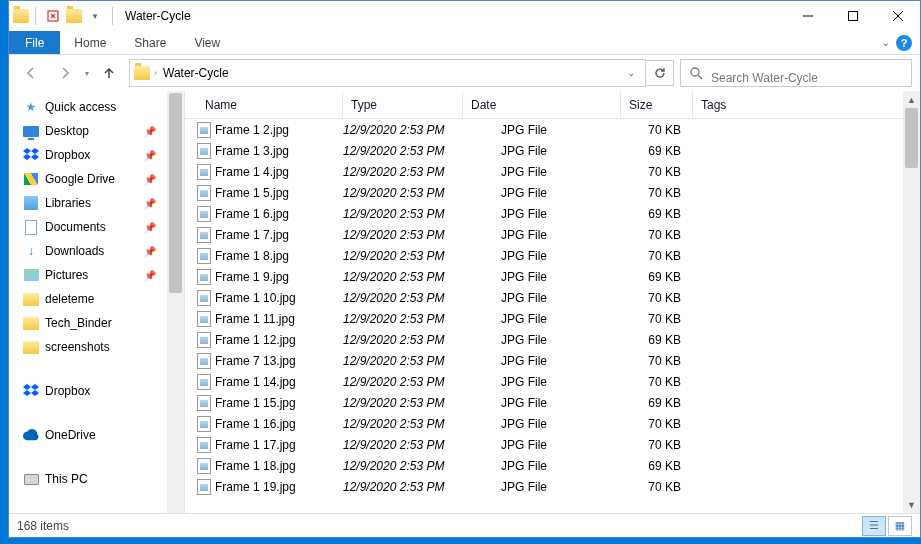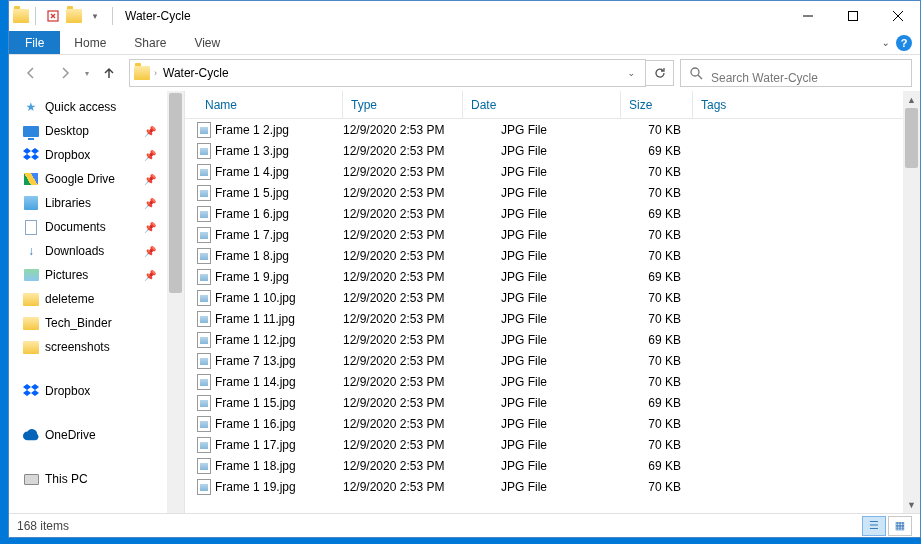--- a/index.html
+++ b/index.html
@@ -50,34 +50,34 @@
 .ico-dl { color: #2e7abf; font-weight: bold; }
 .ico-pic { width: 15px; height: 12px; background: linear-gradient(#8fd9a8,#8bc7f0); border-radius: 1px; }
 .ico-folder { width: 16px; height: 13px; background: linear-gradient(#ffe9a6,#f5c842); border-radius: 1px; }
 .ico-onedrive { color: #0364b8; }
 .ico-pc { width: 15px; height: 11px; background: #d8d8d8; border: 1px solid #888; border-radius: 1px; }
 .nav-gap { height: 20px; }
 .nav-splitter { width: 1px; background: #e5e5e5; }
 .nav-scroll { width: 17px; background: #f0f0f0; position: relative; }
 .nav-scroll .thumb { position: absolute; top: 2px; left: 2px; right: 2px; height: 200px; background: #c2c2c2; border-radius: 2px; }
 .filepane { flex: 1; display: flex; flex-direction: column; overflow: hidden; position: relative; }
-.headers { height: 28px; display: flex; align-items: center; border-bottom: 1px solid #e8e8e8; color: #0369a1; padding-left: 12px; }
+.headers { height: 28px; display: flex; align-items: center; border-bottom: 1px solid #e8e8e8; color: #0f172a; padding-left: 12px; }
 .hcol { display: flex; align-items: center; border-right: 1px solid #e8e8e8; height: 100%; padding: 0 8px; }
 .hcol.name { width: 146px; }
 .hcol.date { width: 158px; }
 .hcol.type { width: 120px; }
 .hcol.size { width: 72px; }
 .hcol.tags { flex: 1; border-right: none; }
 .filelist { flex: 1; overflow: hidden; }
 .row { height: 21px; display: flex; align-items: center; padding-left: 12px; color: #000; }
 .row .ic { width: 18px; display: flex; align-items: center; }
 .file-ico { width: 14px; height: 16px; background: #fff; border: 1px solid #999; position: relative; }
 .file-ico::after { content:""; position: absolute; left: 2px; top: 4px; right: 2px; bottom: 3px; background: linear-gradient(#b7d5ea,#87b8da); }
 .row .nm { width: 128px; }
-.row .dt { width: 158px; }
+.row .dt { width: 158px; font-style: italic; }
 .row .tp { width: 120px; }
 .row .sz { width: 72px; text-align: right; padding-right: 12px; }
 .right-scroll { width: 17px; background: #f0f0f0; position: relative; }
 .right-scroll .up, .right-scroll .dn { height: 17px; display: flex; align-items: center; justify-content: center; color: #666; font-size: 9px; }
 .right-scroll .track { position: absolute; top: 17px; bottom: 17px; left: 0; right: 0; }
 .right-scroll .thumb { position: absolute; top: 0; left: 2px; right: 2px; height: 60px; background: #c2c2c2; border-radius: 2px; }
 .right-scroll .dn { position: absolute; bottom: 0; left:0; right:0; }
 .statusbar { height: 24px; border-top: 1px solid #e1e1e1; display: flex; align-items: center; padding: 0 8px; background: #fff; color: #444; }
 .status-right { margin-left: auto; display: flex; gap: 2px; }
 .view-btn { width: 24px; height: 20px; border: 1px solid #c8c8c8; display: flex; align-items: center; justify-content: center; color: #3a7abd; font-size: 11px; }

